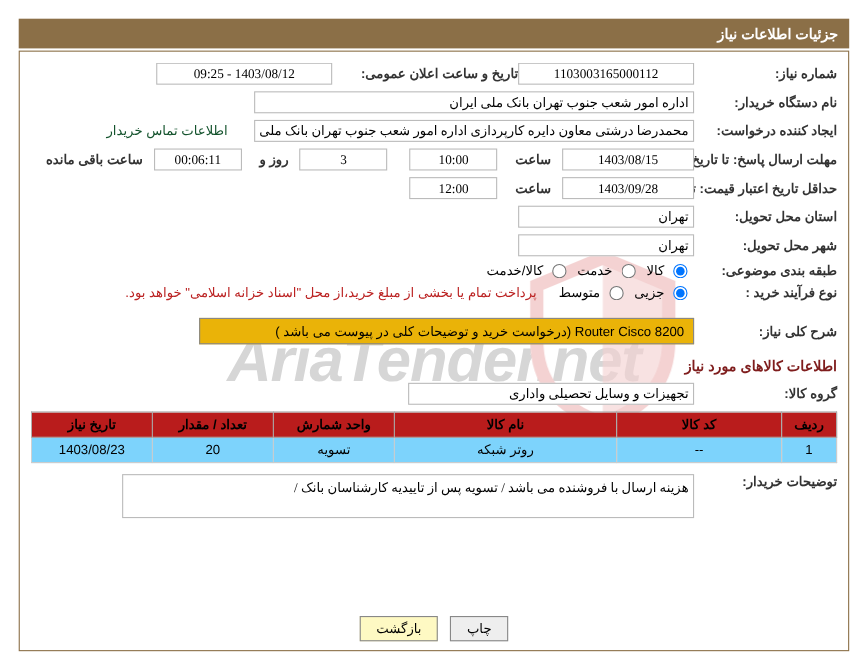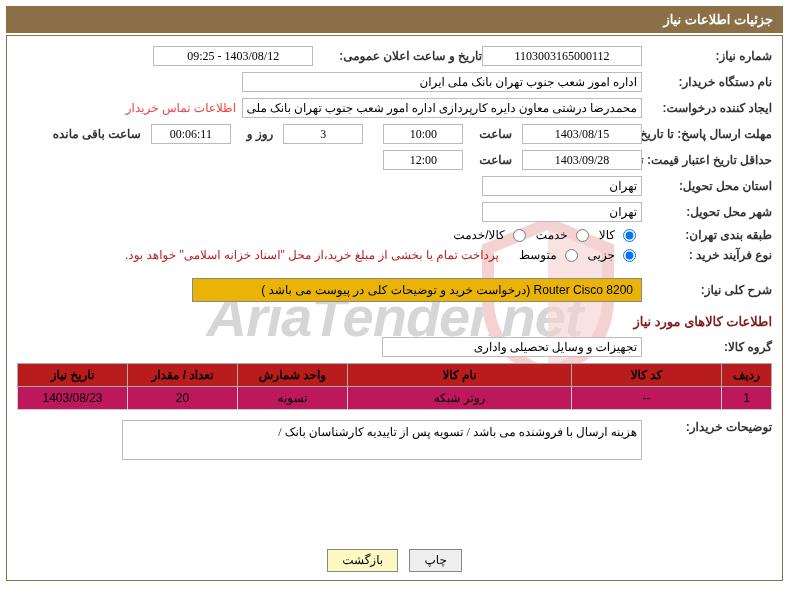--- a/index.html
+++ b/index.html
@@ -1,38 +1,38 @@
 <!DOCTYPE html>
 <html dir="rtl" lang="fa"><head>
 <meta charset="utf-8">
 <style>
 * { box-sizing: border-box; margin: 0; padding: 0; }
 body { font-family: Tahoma, Arial, sans-serif; font-size: 12px; background: #fff; direction: rtl; }
-.outer { width: 789px; height: 598px; padding: 6px; position: relative; }
+.outer { width: 789px; height: 598px; padding: 17px; position: relative; }
 .header-bar { background: #8b6f47; color: #fff; padding: 6px 10px; font-size: 13px; font-weight: bold; text-align: right; }
 .content-wrap { border: 1px solid #8b6f47; padding: 10px; margin-top: 2px; background: #fff; height: 546px; position: relative; }
 .row { display: flex; align-items: center; margin-bottom: 6px; flex-wrap: nowrap; }
 .label { font-size: 12px; color: #333; font-weight: bold; white-space: nowrap; padding-left: 6px; }
 .label-w1 { width: 130px; }
 .input { border: 1px solid #bbb; background: #fff; font-size: 12px; padding: 2px 4px; height: 20px; text-align: center; font-family: Tahoma; }
 .w80 { width: 80px; }
 .w120 { width: 120px; }
 .w160 { width: 160px; }
 .w260 { width: 260px; }
 .w400 { width: 400px; }
-.link { color: #ef4444; cursor: pointer; margin-right: 6px; }
+.link { color: #14532d; cursor: pointer; margin-right: 24px; }
 .gap { margin-left: 10px; margin-right: 10px; }
 .radio-row { display: flex; align-items: center; gap: 6px; }
 .radio-label { margin-left: 4px; font-size: 12px; }
 .note { color: #b22; font-size: 12px; margin-right: 10px; }
 .section-title { font-weight: bold; font-size: 13px; margin: 12px 0 8px 0; color: #7f1d1d; }
 .big-box { border: 1px solid #888; padding: 4px 8px; font-size: 12px; min-width: 450px; text-align: right; background: #eab308; height: 24px; display: flex; align-items: center; }
 .tbl { width: 100%; border-collapse: collapse; margin-top: 6px; }
 .tbl th { background: #b91c1c; border: 1px solid #aaa; padding: 4px; font-size: 12px; font-weight: bold; text-align: center; }
-.tbl td { border: 1px solid #ccc; padding: 4px; font-size: 12px; text-align: center; background: #be185d; }
+.tbl td { border: 1px solid #ccc; padding: 4px; font-size: 12px; text-align: center; background: #7dd3fc; }
 .col-row { width: 50px; }
 .col-code { width: 150px; }
 .col-name { width: auto; }
 .col-unit { width: 110px; }
 .col-qty { width: 110px; }
 .col-date { width: 110px; }
 .textarea { border: 1px solid #bbb; width: 520px; height: 40px; font-size: 12px; padding: 4px; font-family: Tahoma; text-align: right; resize: none; }
 .buttons-row { text-align: center; margin-top: 10px; position: absolute; bottom: 8px; left: 0; right: 0; }
 .btn { border: 1px solid #888; padding: 3px 14px; font-size: 12px; font-family: Tahoma; cursor: pointer; margin: 0 4px; }
 .btn-print { background: #eee; }
@@ -102,21 +102,21 @@
       <span class="label label-w1">استان محل تحویل:</span>
       <input class="input w160" style="text-align: right;" readonly="" value="تهران">
     </div>
 
     <div class="row">
       <span class="label label-w1">شهر محل تحویل:</span>
       <input class="input w160" style="text-align: right;" readonly="" value="تهران">
     </div>
 
     <div class="row radio-row">
-      <span class="label label-w1">طبقه بندی تهران:</span>
+      <span class="label label-w1">طبقه بندی موضوعی:</span>
       <input type="radio" name="cat" checked="" style="">
       <span class="radio-label">کالا</span>
       <input type="radio" name="cat" style="">
       <span class="radio-label">خدمت</span>
       <input type="radio" name="cat" style="">
       <span class="radio-label">کالا/خدمت</span>
     </div>
 
     <div class="row radio-row">
       <span class="label label-w1">نوع فرآیند خرید :</span>

